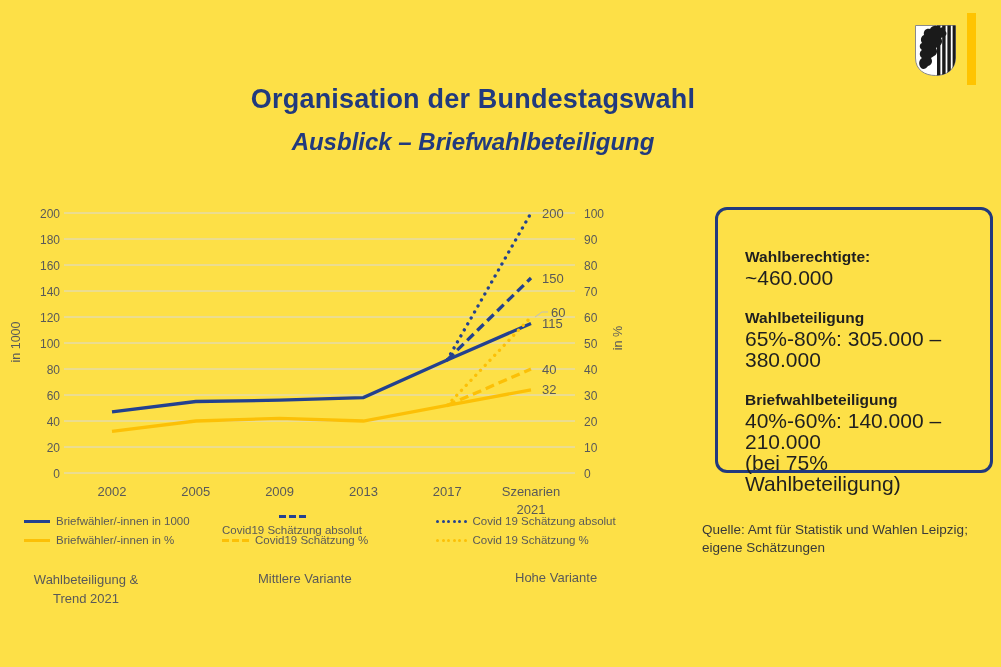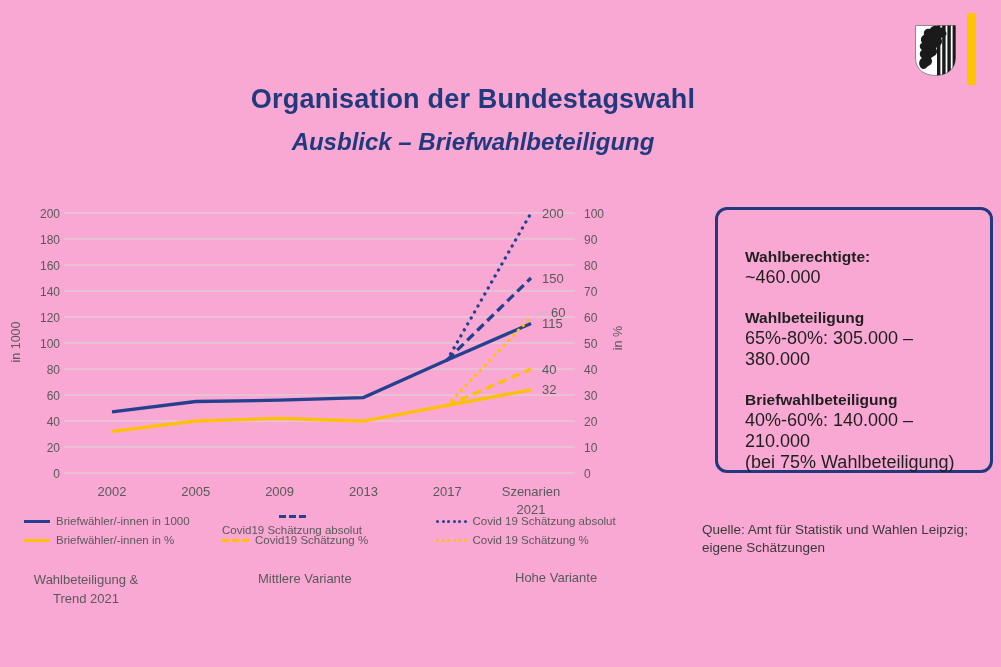--- a/index.html
+++ b/index.html
@@ -1,16 +1,16 @@
 <!DOCTYPE html>
 <html><head>
 <meta charset="utf-8">
 <style>
   html,body{margin:0;padding:0;background:#fff;}
-  .page{position:relative;width:1001px;height:667px;background:#f9a8d4;overflow:hidden;
+  .page{position:relative;width:1001px;height:667px;background:#fde047;overflow:hidden;
         font-family:"Liberation Sans",sans-serif;}
 
   
   .titles{position:absolute;left:0;top:84px;width:946px;text-align:center;}
   .title{margin:0;font-size:27px;font-weight:bold;color:#213a7e;letter-spacing:0.2px;}
   .subtitle{margin:13px 0 0 0;font-size:24px;font-weight:bold;font-style:italic;color:#213a7e;}
 
   
   .logo{position:absolute;left:905px;top:8px;width:80px;height:88px;}
 
@@ -39,21 +39,21 @@
   
   .variant{position:absolute;font-size:13px;color:#595959;white-space:nowrap;}
   .variant.center2{text-align:center;line-height:19px;}
 
   
   .info-box{position:absolute;left:715px;top:207px;width:278px;height:266px;
             border:3px solid #213a7e;border-radius:12px;box-sizing:border-box;
             padding:36px 20px 0 27px;color:#1f1f1f;}
   .info-section{margin-bottom:19px;}
   .info-heading{font-size:15.5px;font-weight:bold;line-height:21px;margin:0;}
-  .info-line{font-size:18px;line-height:21px;margin:0;}
+  .info-line{font-size:21px;line-height:21px;margin:0;}
 
   
   .source{position:absolute;left:702px;top:521px;font-size:13.5px;line-height:18px;color:#3a3a3a;}
 </style>
 </head>
 <body>
 
 <div class="page">
 
   <div class="logo">

